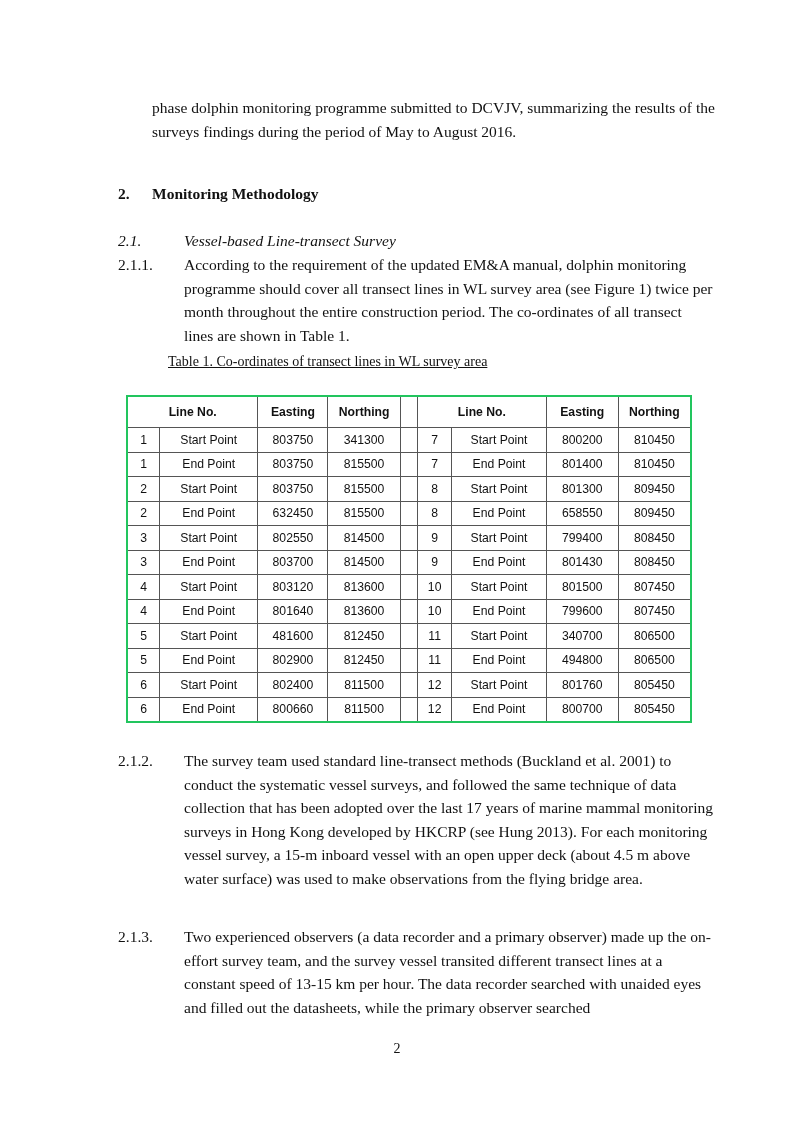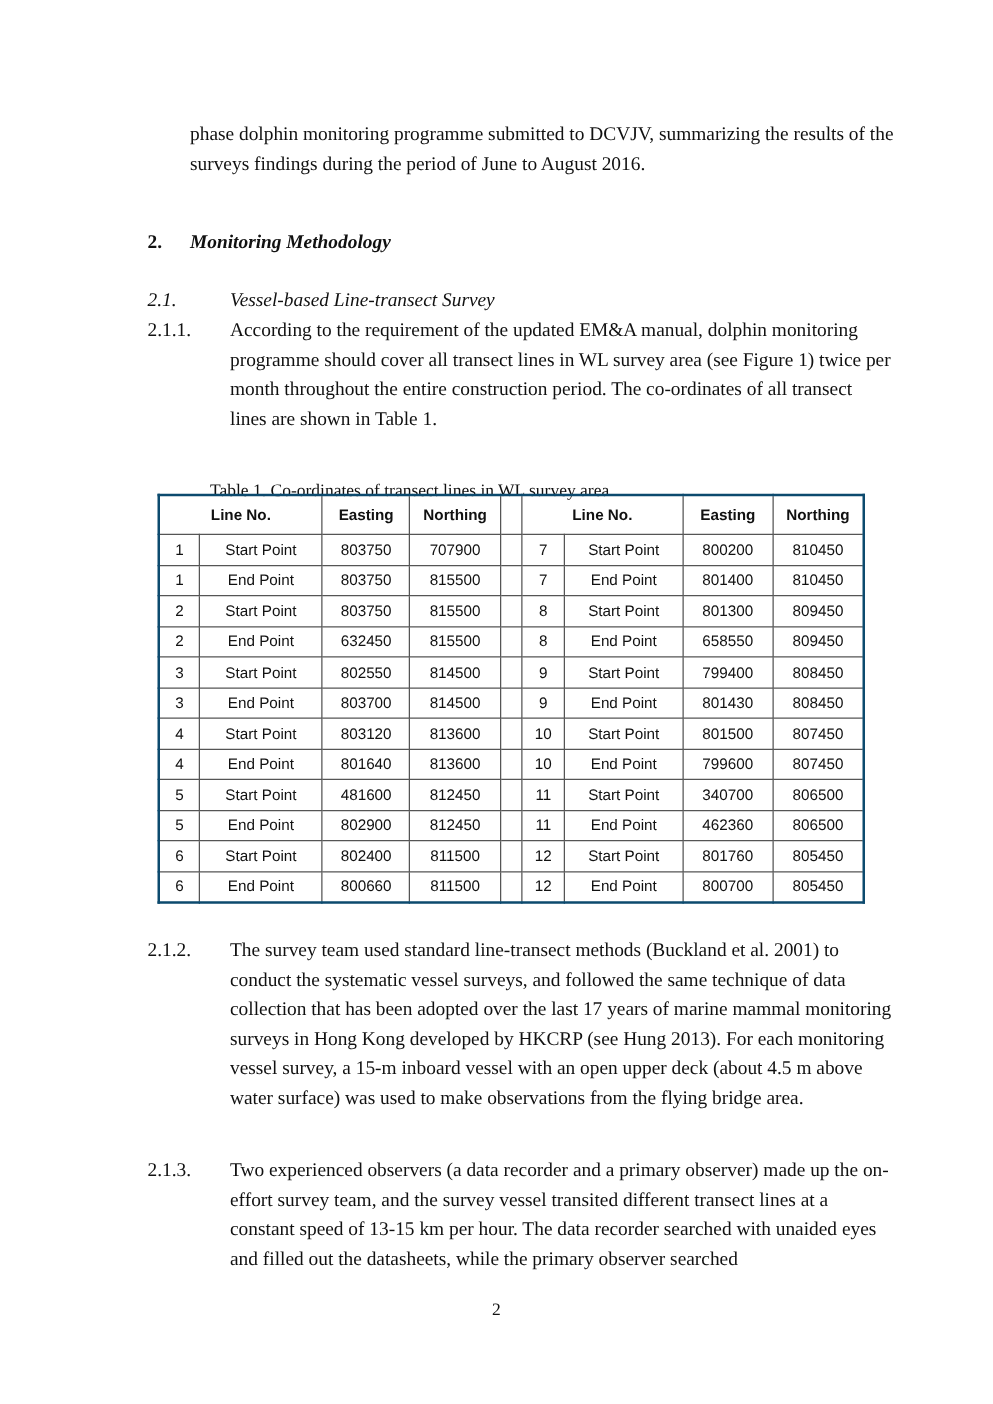--- a/index.html
+++ b/index.html
@@ -2,39 +2,39 @@
 <html><head>
 <meta charset="utf-8">
 <style>
   html, body { margin: 0; padding: 0; background: #ffffff; }
   body { width: 794px; height: 1123px; position: relative; overflow: hidden;
          font-family: "Liberation Serif", serif; color: #111; }
   .p { position: absolute; font-size: 15.5px; line-height: 23.5px; }
   .intro { left: 152px; top: 96px; width: 570px; }
   .h2 { position: absolute; top: 185px; font-weight: bold; font-size: 15.5px; }
   .h2 .num { position: absolute; left: 118px; }
-  .h2 .txt { position: absolute; left: 152px; white-space: nowrap; font-style: italic; }
+  .h2 .txt { position: absolute; left: 152px; white-space: nowrap; }
   .sec { position: absolute; font-size: 15.5px; line-height: 23.5px; }
   .sec .num { position: absolute; left: 118px; white-space: nowrap; }
   .sec .body { position: absolute; left: 184px; width: 530px; }
   .italic { font-style: italic; }
-  .caption { position: absolute; left: 168px; top: 386px; font-size: 14px; white-space: nowrap; }
+  .caption { position: absolute; left: 168px; top: 354px; font-size: 14px; white-space: nowrap; text-decoration: underline; }
   table.coords { position: absolute; left: 126px; top: 395px; width: 566px;
                  border-collapse: collapse; font-family: "Liberation Sans", sans-serif;
-                 font-size: 12.2px; border: 2px solid #0c4a6e; }
+                 font-size: 12.2px; border: 2px solid #22c55e; }
   table.coords th, table.coords td { border: 1px solid #555; text-align: center;
                  height: 23.5px; padding: 0; }
   table.coords th { font-weight: bold; height: 30px; }
   table.coords td.gap, table.coords th.gap { width: 17px; }
   .pagenum { position: absolute; top: 1041px; left: 0; width: 794px; text-align: center; font-size: 14px; }
 </style>
 </head>
 <body>
 
-<div class="p intro">phase dolphin monitoring programme submitted to DCVJV, summarizing the results of the surveys findings during the period of June to August 2016.</div>
+<div class="p intro">phase dolphin monitoring programme submitted to DCVJV, summarizing the results of the surveys findings during the period of May to August 2016.</div>
 
 <div class="h2">
   <span class="num">2.</span>
   <span class="txt">Monitoring Methodology</span>
 </div>
 
 <div class="sec italic" style="top:229px;">
   <span class="num">2.1.</span>
   <span class="body">Vessel-based Line-transect Survey</span>
 </div>
@@ -56,21 +56,21 @@
       <th colspan="2">Line No.</th>
       <th>Easting</th>
       <th>Northing</th>
     </tr>
   </thead>
   <tbody id="table-body">
       <tr>
         <td style="width: 32px;">1</td>
         <td style="width: 100px;">Start Point</td>
         <td style="width: 70px;">803750</td>
-        <td style="width: 72px;">707900</td>
+        <td style="width: 72px;">341300</td>
         <td class="gap"></td>
         <td style="width: 34px;">7</td>
         <td style="width: 96px;">Start Point</td>
         <td style="width: 72px;">800200</td>
         <td style="width: 72px;">810450</td>
       </tr>
       <tr>
         <td>1</td>
         <td>End Point</td>
         <td>803750</td>
@@ -159,21 +159,21 @@
         <td>806500</td>
       </tr>
       <tr>
         <td>5</td>
         <td>End Point</td>
         <td>802900</td>
         <td>812450</td>
         <td class="gap"></td>
         <td>11</td>
         <td>End Point</td>
-        <td>462360</td>
+        <td>494800</td>
         <td>806500</td>
       </tr>
       <tr>
         <td>6</td>
         <td>Start Point</td>
         <td>802400</td>
         <td>811500</td>
         <td class="gap"></td>
         <td>12</td>
         <td>Start Point</td>

